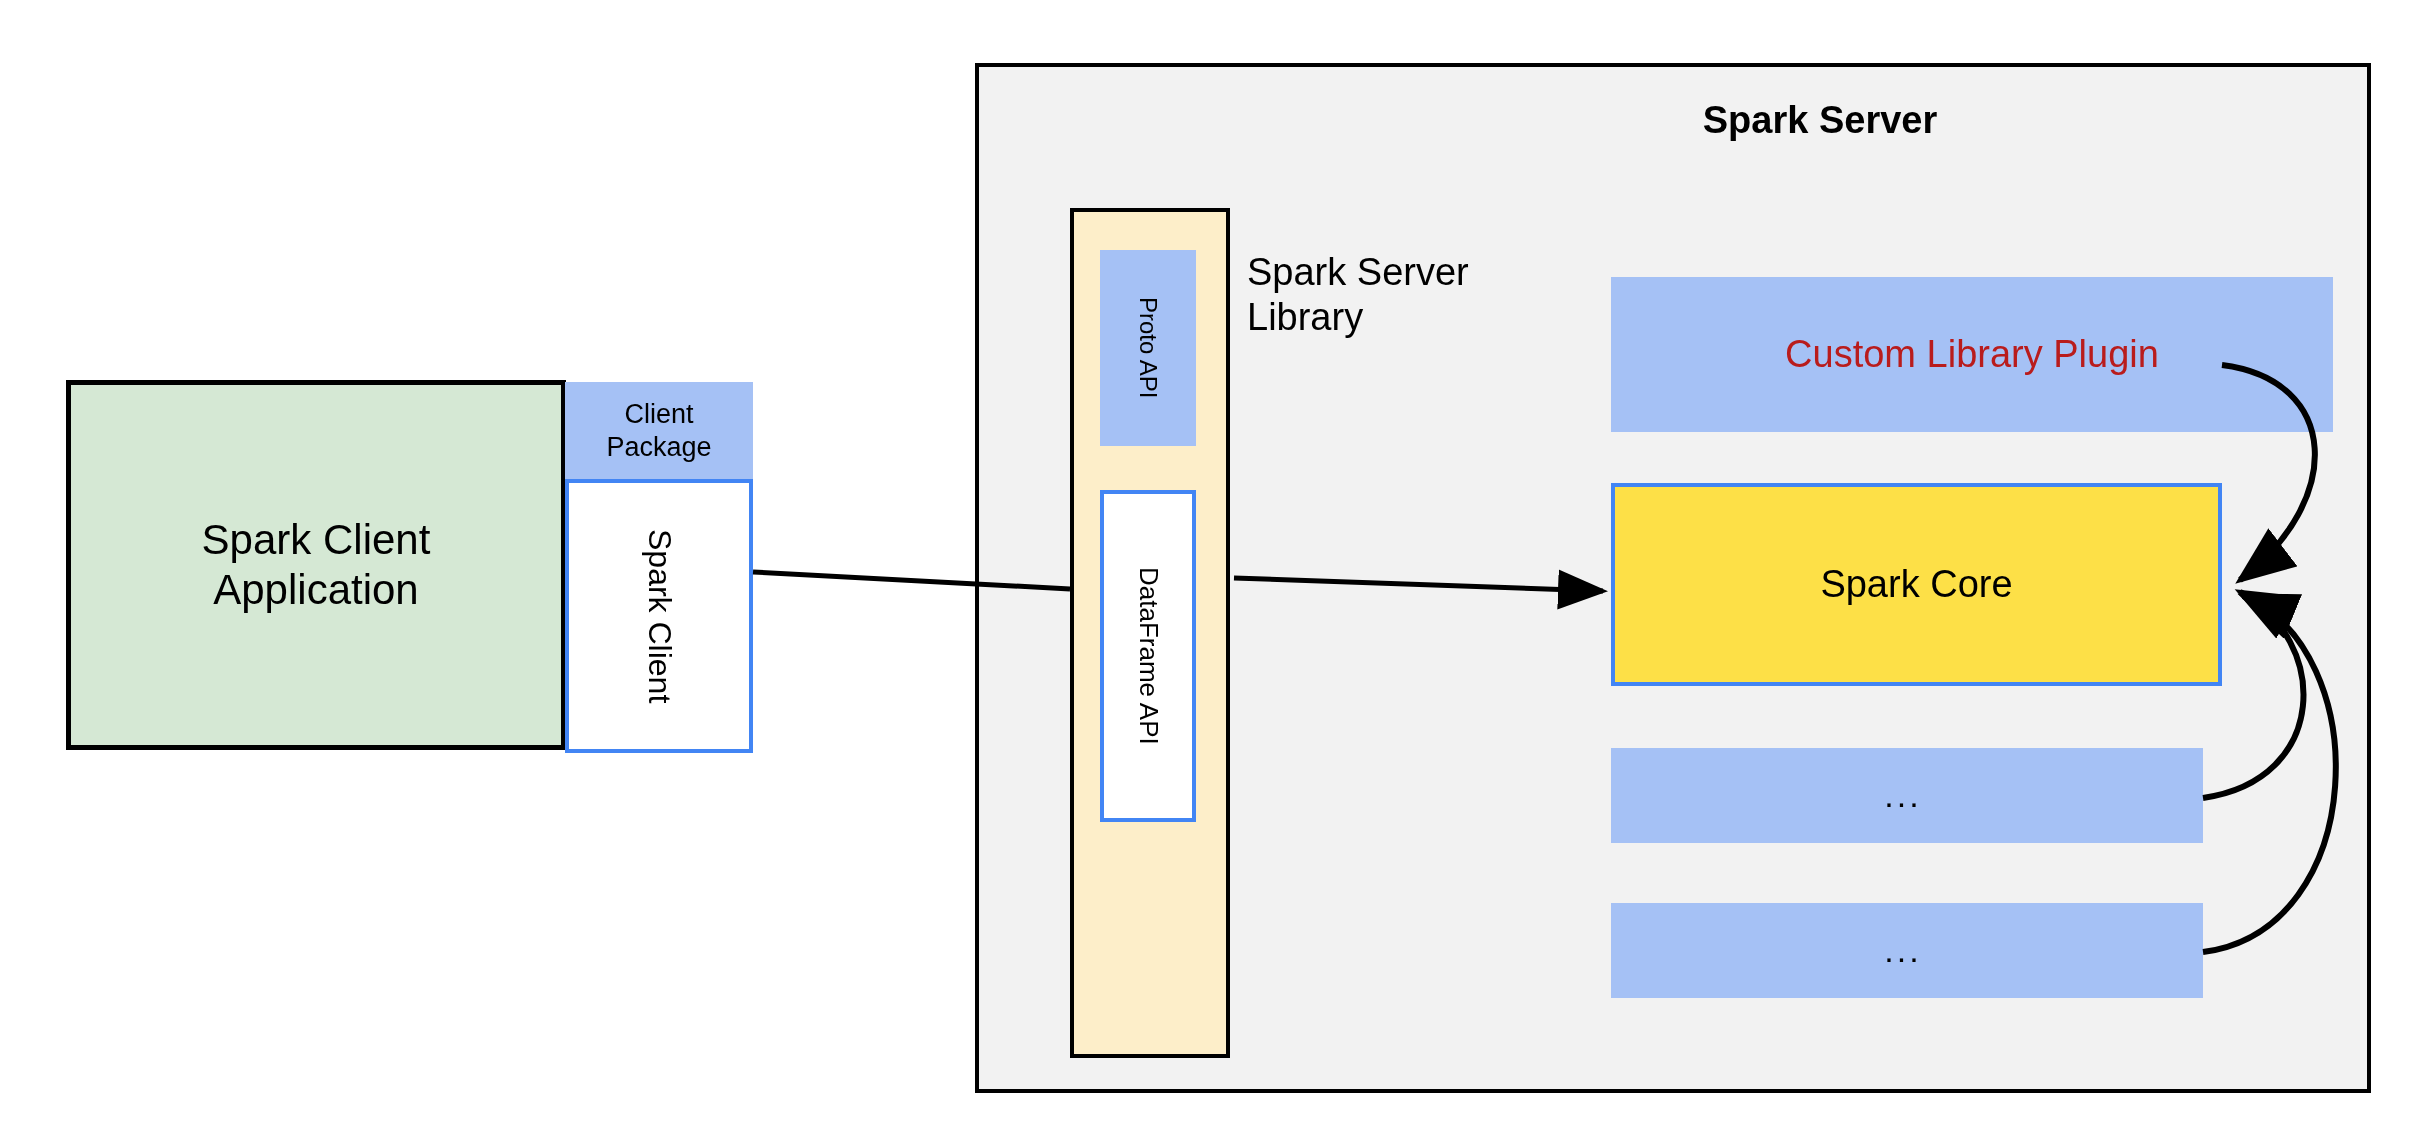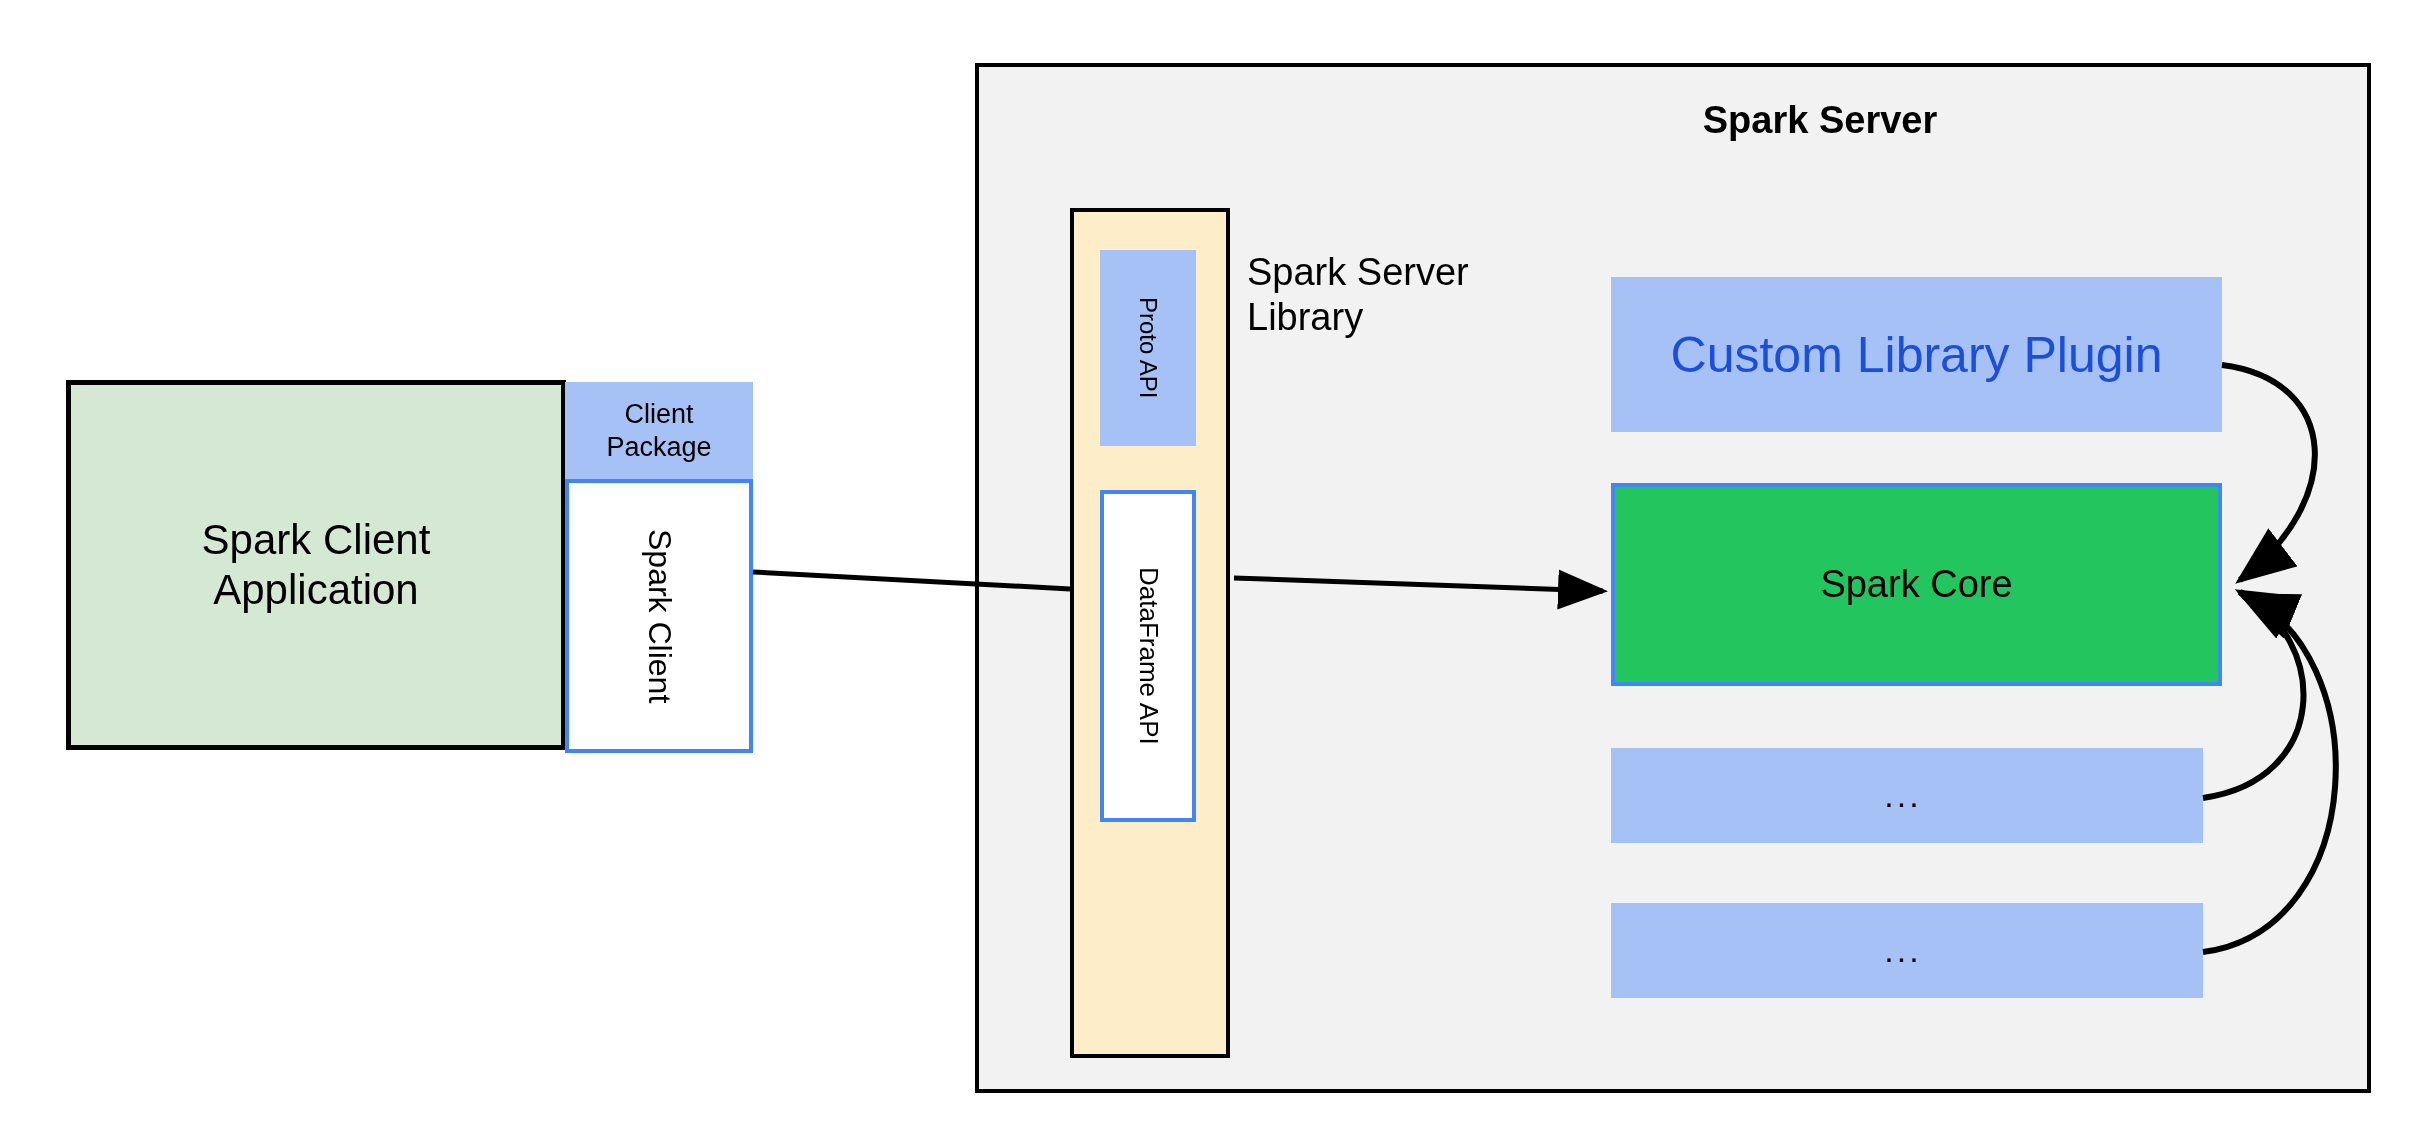--- a/index.html
+++ b/index.html
@@ -117,32 +117,32 @@
     background: #ffffff;
     border: 4px solid #4285f4;
     display: flex;
     align-items: center;
     justify-content: center;
   }
   .dataframe-api-box .vert-text { font-size: 26px; }
 
   .plugin-box {
     left: 1611px; top: 277px;
-    width: 611px; height: 155px;
-    background: #a5c1f5;
-    display: flex;
-    align-items: center;
-    justify-content: center;
-    font-size: 50px;
-    color: #1d4ed8;
+    width: 722px; height: 155px;
+    background: #a5c1f5;
+    display: flex;
+    align-items: center;
+    justify-content: center;
+    font-size: 38px;
+    color: #b91c1c;
   }
   .core-box {
     left: 1611px; top: 483px;
     width: 611px; height: 203px;
-    background: #22c55e;
+    background: #fde047;
     border: 4px solid #4285f4;
     display: flex;
     align-items: center;
     justify-content: center;
     font-size: 38px;
     color: #000000;
   }
   .dots-box {
     left: 1611px; top: 0;
     width: 592px; height: 95px;

